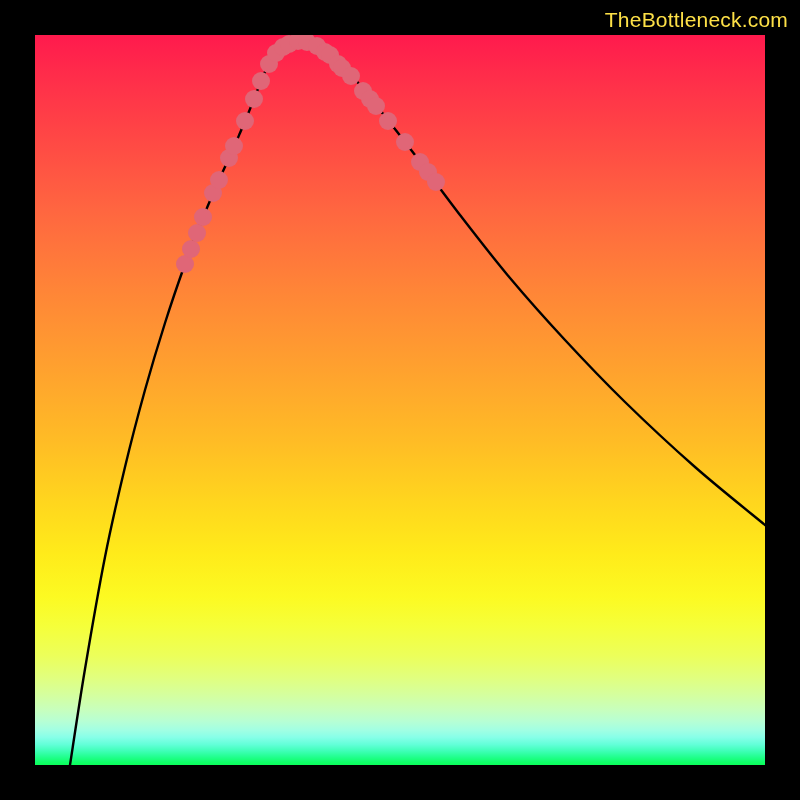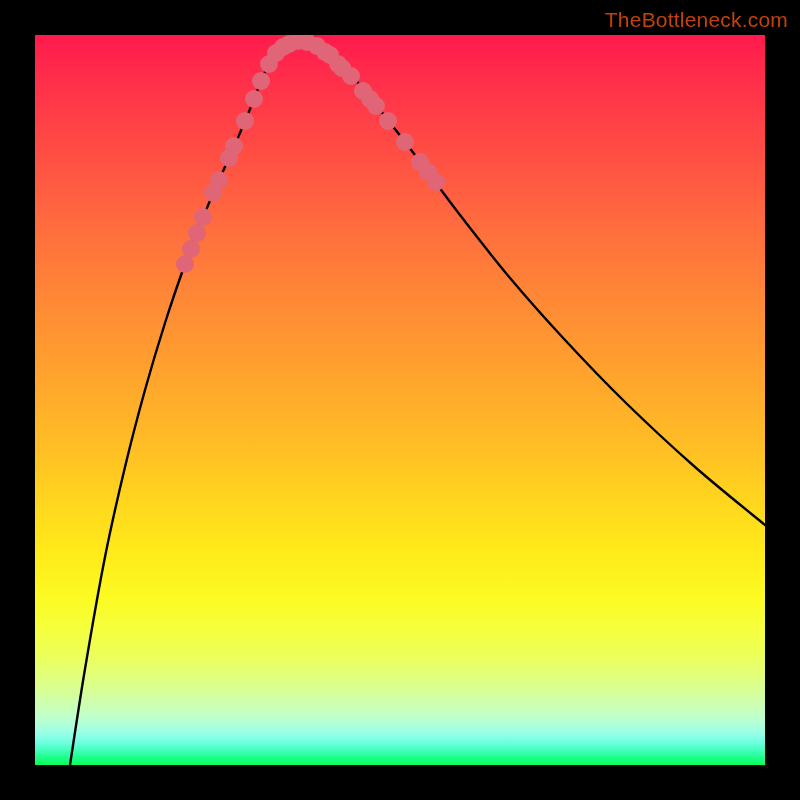--- a/index.html
+++ b/index.html
@@ -64,21 +64,21 @@
     width: 730px;
     height: 730px;
   }
   .dot {
     fill: #e06677;
   }
   .watermark {
     position: absolute;
     top: 8px;
     right: 12px;
-    color: #c2410c;
+    color: #fde047;
     font-size: 21px;
     letter-spacing: 0.2px;
     font-weight: 500;
   }
 </style>
 </head>
 <body>
 
 <div class="frame">
   <div class="watermark">TheBottleneck.com</div>

